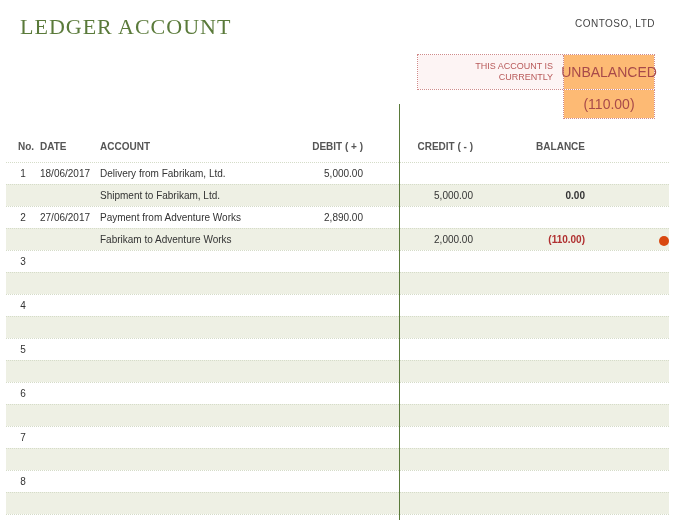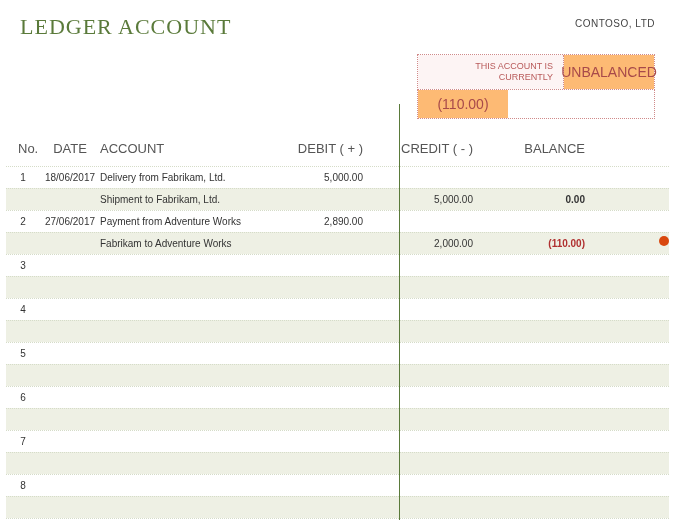--- a/index.html
+++ b/index.html
@@ -30,20 +30,21 @@
     font-size: 10px;
     color: #444;
     letter-spacing: 0.5px;
     padding-top: 4px;
   }
   .status-box {
     margin: 4px 20px 14px auto;
     width: 238px;
     display: flex;
     flex-direction: column;
+    align-items: flex-end;
   }
   .status-row {
     display: flex;
     border: 1px dotted #d08a8a;
   }
   .status-row + .status-row { border-top: none; }
   .status-left {
     flex: 1;
     background: #fdf4f4;
     color: #b85a5a;
@@ -63,27 +64,27 @@
     display: flex;
     align-items: center;
     justify-content: center;
   }
   .ledger {
     width: calc(100% - 12px);
     margin-left: 6px;
   }
   .thead {
     display: flex;
-    font-size: 13px;
-    font-weight: normal;
+    font-size: 10px;
+    font-weight: bold;
     color: #555;
     padding: 8px 0 10px 0;
   }
   .col-no     { width: 34px;  padding-left: 12px; }
-  .col-date   { width: 60px; text-align: center; }
+  .col-date   { width: 60px; }
   .col-acct   { width: 190px; }
   .col-debit  { width: 85px;  text-align: right; padding-right: 12px; }
   .col-credit { width: 110px; padding-left: 20px; text-align: right; padding-right: 12px; }
   .col-bal    { width: 130px; text-align: right; padding-right: 30px; }
   .divider-v {
     position: absolute;
     left: 399px;
     top: 104px;
     width: 1px;
     height: 416px;

